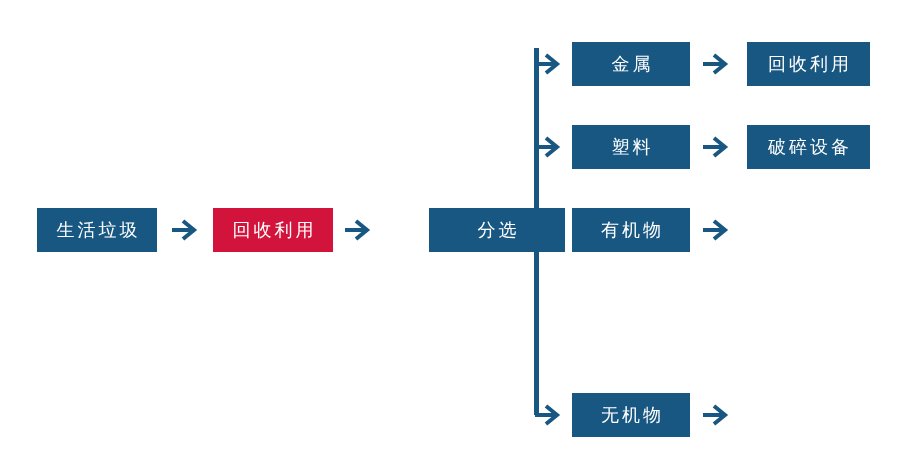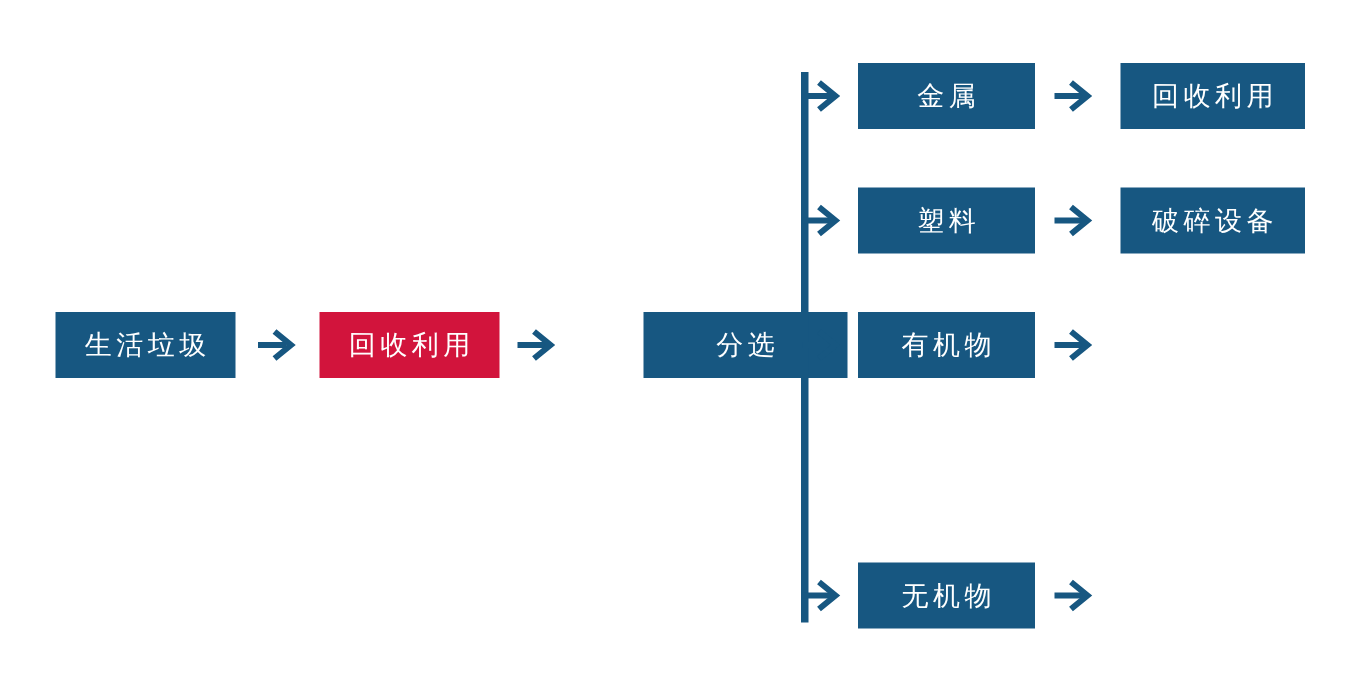--- a/index.html
+++ b/index.html
@@ -59,21 +59,21 @@
     height: 44px;
   }
   .branch-row .branch-arrow { left: 0; top: 9px; }
   .branch-row .input-node   { left: 39px; top: 0; width: 118px; }
   .branch-row .mid-arrow    { left: 168px; top: 9px; }
   .branch-row .output-node  { left: 214px; top: 0; width: 123px; }
   .r0 { top: 42px; }
   .r1 { top: 125px; }
   .r2 { top: 208px; text-align: right; }
   .r3 { top: 292px; }
-  .r4 { top: 375px; text-align: center; }
+  .r4 { top: 393px; text-align: center; }
 </style>
 </head>
 <body>
 
 <div class="stage">
 
   <div class="node" style="left:37px; top:208px; width:120px;">生活垃圾</div>
 
   <div class="arrow" style="left:170px; top:217px;">
     <svg width="30" height="26" viewBox="0 0 30 26">

